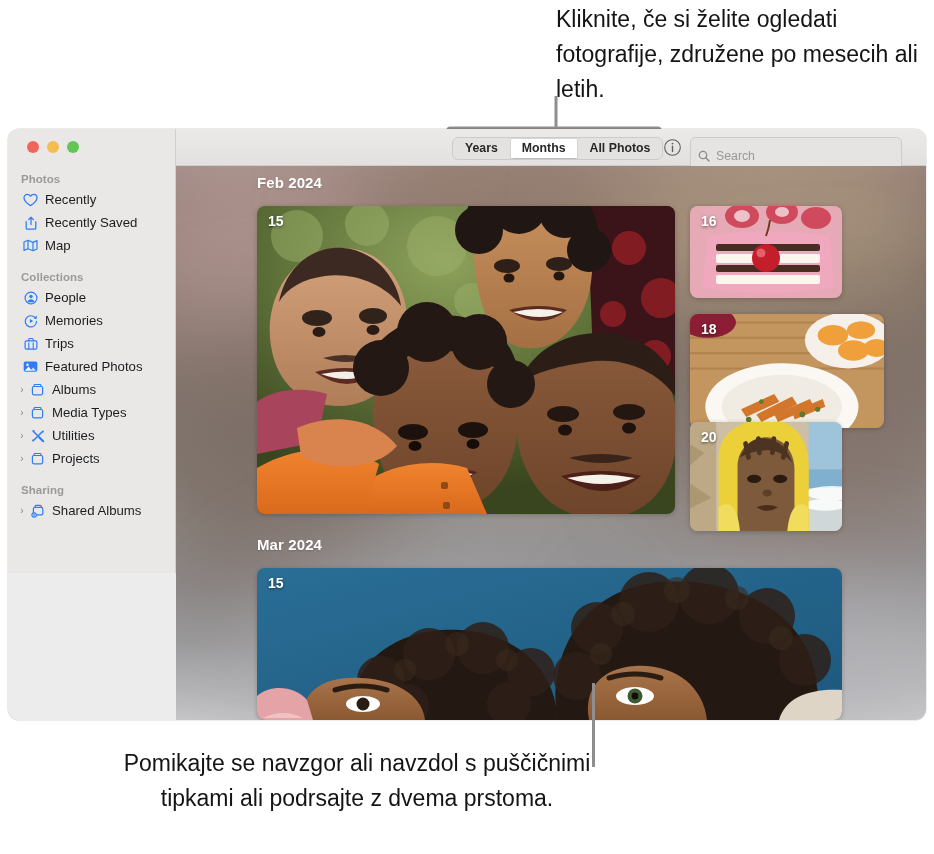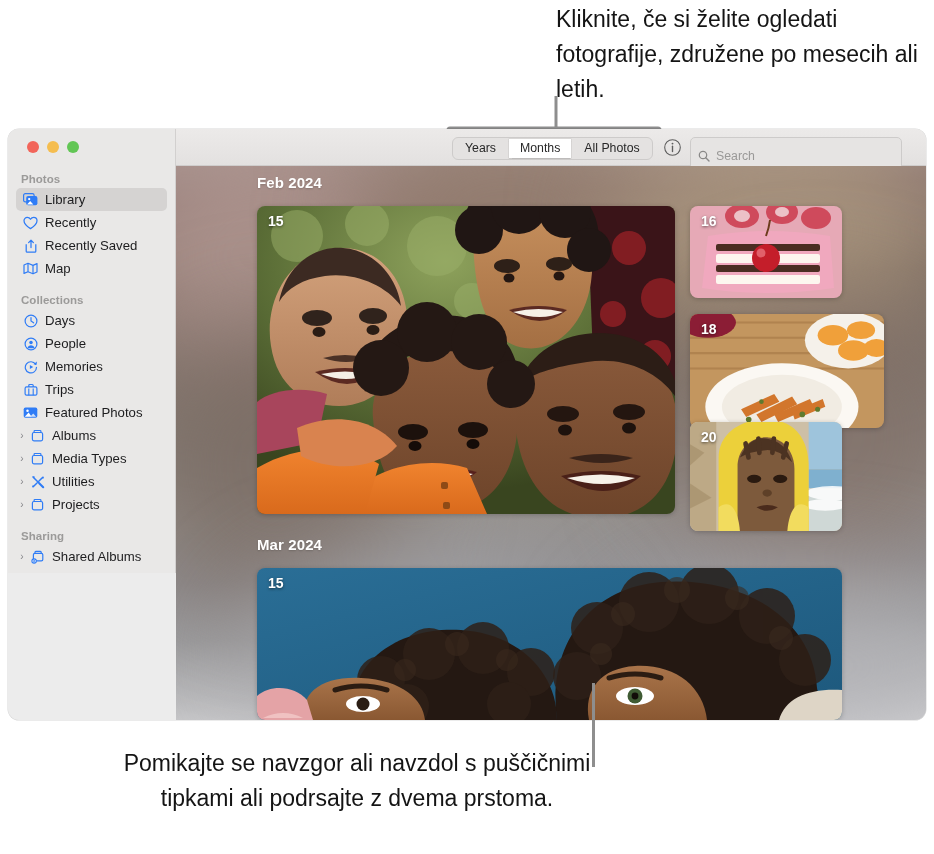--- a/index.html
+++ b/index.html
@@ -70,21 +70,21 @@
     border-bottom:1px solid #cfcdcc;
     box-sizing:border-box;
   }
   #segmented{
     position:absolute;left:276px;top:8px;height:21px;
     background:#e4e2e1;border:0.5px solid #cdcbca;border-radius:6px;
     display:flex;align-items:center;padding:0;
   }
   .seg{
     font-size:12.3px;color:#282828;height:19px;line-height:19px;
-    padding:0 11px;border-radius:0;margin:1px 1px;white-space:nowrap;
+    padding:0 11px;border-radius:0;margin:1px 1px;white-space:nowrap;font-weight:bold;
   }
   .seg.on{background:#ffffff;box-shadow:0 0 0 0.5px rgba(0,0,0,0.1), 0 0.5px 1px rgba(0,0,0,0.12);}
   #info-btn{position:absolute;left:487px;top:9px;width:19px;height:19px;}
   #search{
     position:absolute;left:514px;top:8px;width:212px;height:37px;
     background:#e6e4e3;border:0.5px solid #cdcbca;border-radius:5px;
     display:flex;align-items:center;box-sizing:border-box;
   }
   #search-ico{margin-left:7px;display:flex;}
   #search-ph{font-size:12.3px;color:#9a9998;margin-left:6px;}
@@ -148,31 +148,20 @@
     <div id="traffic">
       <span class="tl r"></span>
       <span class="tl y"></span>
       <span class="tl g"></span>
     </div>
 
     <div style="position:absolute;left:0;top:42px;right:0;">
 
       <div class="sb-section">Photos</div>
 
-      <div class="sb-row sel">
-        <span class="sb-ico">
-          <svg width="15" height="13" viewBox="0 0 15 13">
-            <rect x="0.6" y="0.6" width="10.5" height="8.3" rx="1.7" fill="none" stroke="#2f7cf6" stroke-width="1.2"></rect>
-            <rect x="3.2" y="3.0" width="11.2" height="9.2" rx="1.9" fill="#2f7cf6"></rect>
-            <circle cx="6.2" cy="6.1" r="1.15" fill="#fff"></circle>
-            <path d="M4.0 11.6 L7.2 8.0 L10.3 11.6 Z" fill="#fff"></path>
-          </svg>
-        </span>
-        <span class="sb-label">Library</span>
-      </div>
 
       <div class="sb-row">
         <span class="sb-ico">
           <svg width="15" height="14" viewBox="0 0 15 14">
             <path d="M7.5 12.6 C7.5 12.6 1 8.7 1 4.8 C1 2.8 2.5 1.4 4.3 1.4 C5.7 1.4 6.9 2.3 7.5 3.3 C8.1 2.3 9.3 1.4 10.7 1.4 C12.5 1.4 14 2.8 14 4.8 C14 8.7 7.5 12.6 7.5 12.6 Z" fill="none" stroke="#2f7cf6" stroke-width="1.25" stroke-linejoin="round"></path>
           </svg>
         </span>
         <span class="sb-label">Recently</span>
       </div>
 
@@ -191,29 +180,20 @@
           <svg width="15" height="13" viewBox="0 0 15 13">
             <path d="M1 3.0 L5 1.3 L10 3.4 L14 1.6 V10.0 L10 11.8 L5 9.7 L1 11.4 Z" fill="none" stroke="#2f7cf6" stroke-width="1.2" stroke-linejoin="round"></path>
             <path d="M5 1.3 V9.7 M10 3.4 V11.8" stroke="#2f7cf6" stroke-width="1.2"></path>
           </svg>
         </span>
         <span class="sb-label">Map</span>
       </div>
 
       <div class="sb-section" style="margin-top:12px;">Collections</div>
 
-      <div class="sb-row">
-        <span class="sb-ico">
-          <svg width="14" height="14" viewBox="0 0 14 14">
-            <circle cx="7" cy="7" r="5.9" fill="none" stroke="#2f7cf6" stroke-width="1.2"></circle>
-            <path d="M7 3.5 V7 L9.6 8.8" fill="none" stroke="#2f7cf6" stroke-width="1.2" stroke-linecap="round"></path>
-          </svg>
-        </span>
-        <span class="sb-label">Days</span>
-      </div>
 
       <div class="sb-row">
         <span class="sb-ico">
           <svg width="14" height="14" viewBox="0 0 14 14">
             <circle cx="7" cy="7" r="5.9" fill="none" stroke="#2f7cf6" stroke-width="1.2"></circle>
             <circle cx="7" cy="5.4" r="1.75" fill="#2f7cf6"></circle>
             <path d="M3.4 11.2 C4.0 9.2 5.4 8.3 7 8.3 C8.6 8.3 10.0 9.2 10.6 11.2 Z" fill="#2f7cf6"></path>
           </svg>
         </span>
         <span class="sb-label">People</span>

